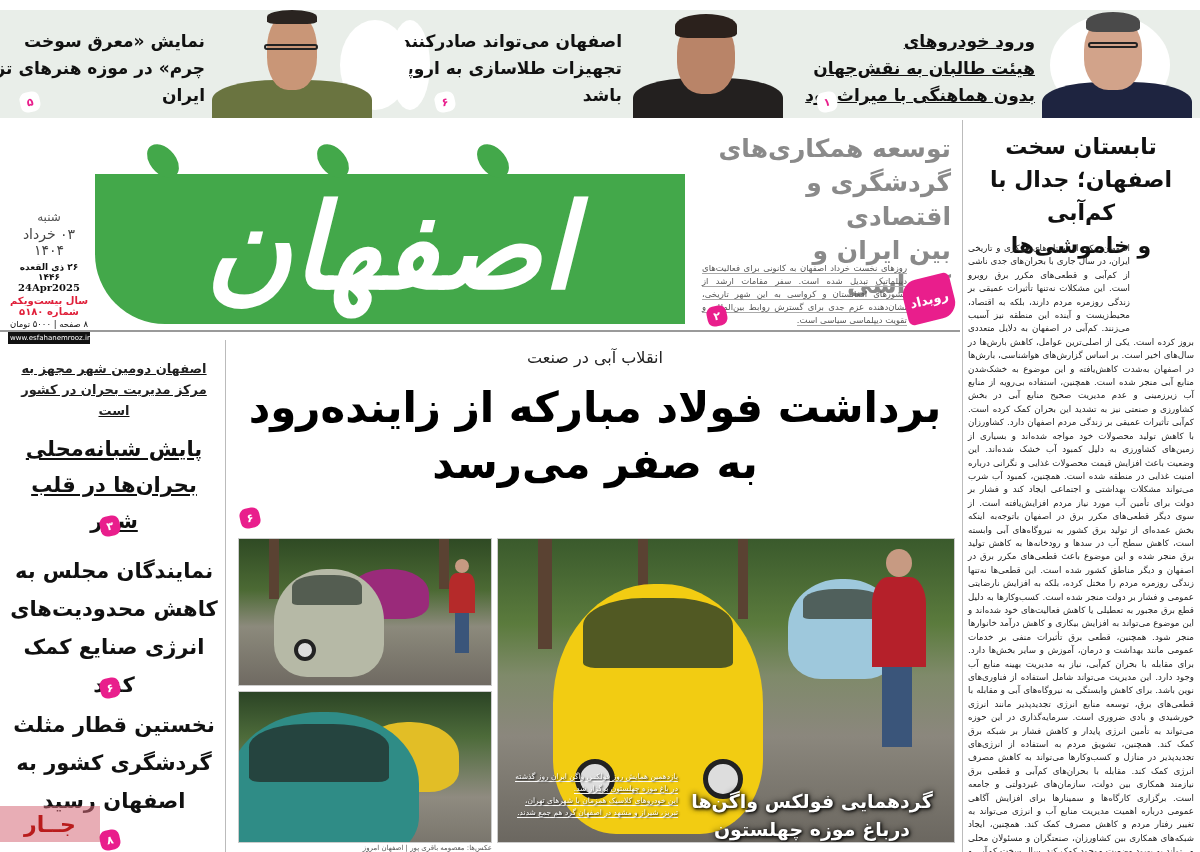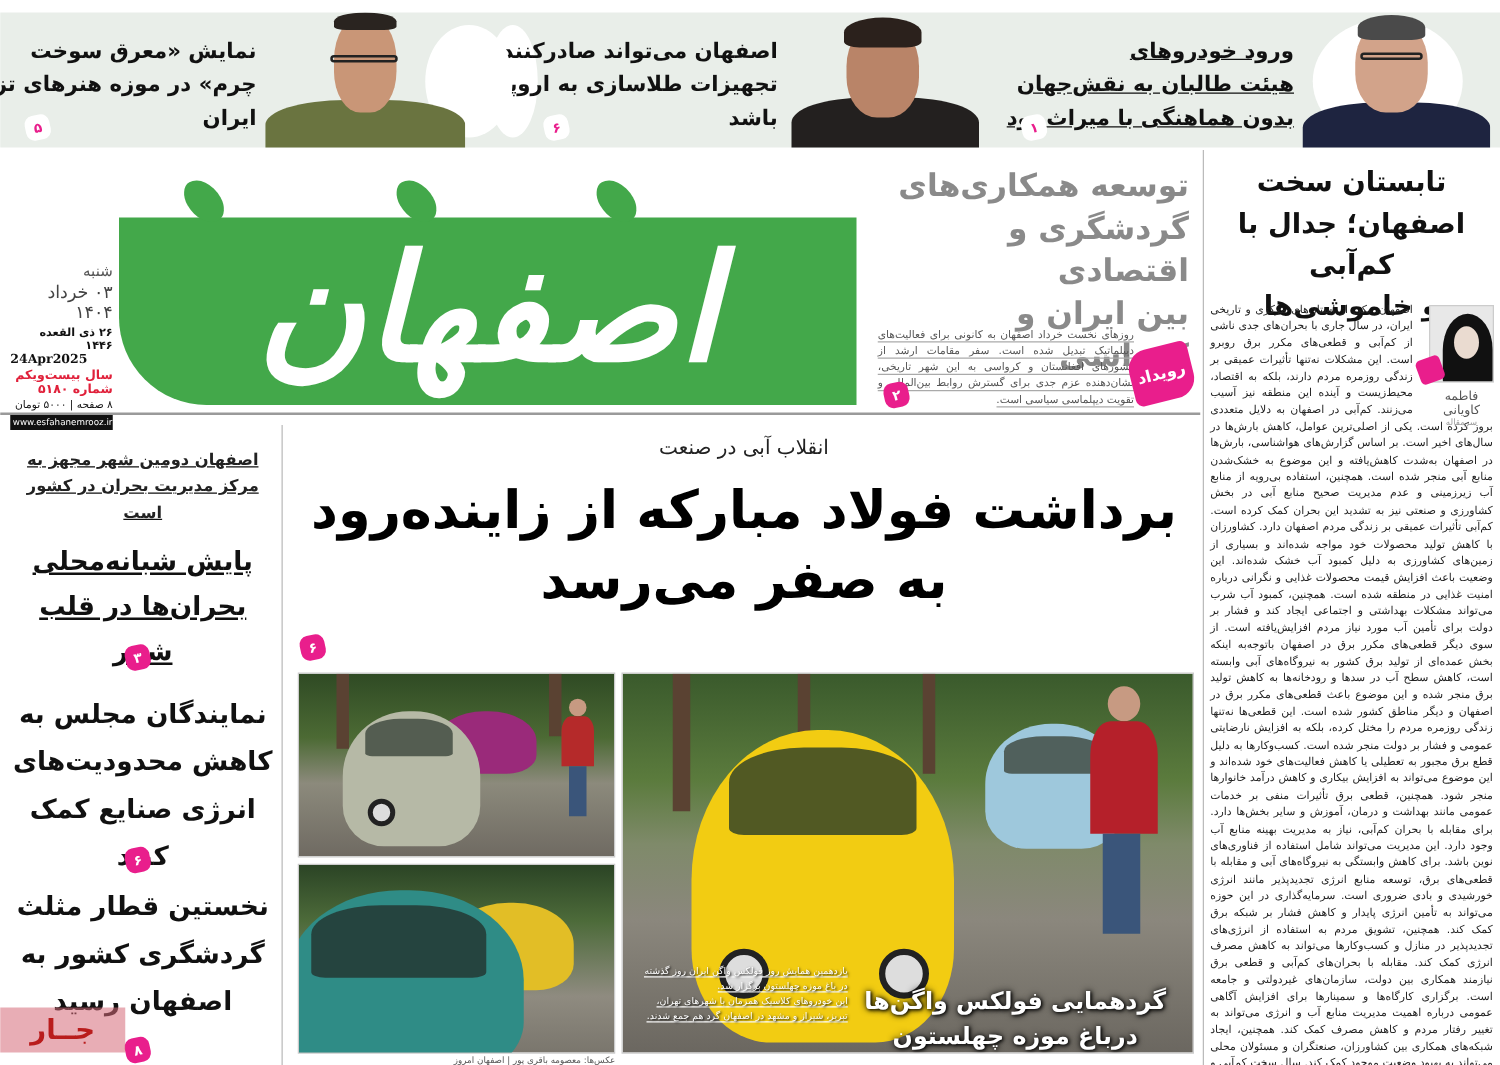--- a/index.html
+++ b/index.html
@@ -21,21 +21,21 @@
   .suit { position: absolute; border-radius: 40% 40% 0 0; }
   .glasses { position: absolute; height: 6px; border: 2px solid #222; border-radius: 3px; }
 
   
   .mast-rule { position: absolute; top: 330px; left: 0; width: 960px; height: 2px; background: #9a9a9a; }
   .logo { position: absolute; left: 95px; top: 132px; width: 634px; height: 195px; }
   .logo .band { position: absolute; left: 0; top: 42px; width: 590px; height: 150px; background: #43a84a; border-radius: 0 0 0 70px; }
   .logo .word { position: absolute; left: 0; top: 40px; width: 590px; text-align: center; font-size: 118px; font-weight: bold; color: #fff; letter-spacing: 4px; line-height: 150px; font-family: "DejaVu Serif", serif; font-style: italic; }
   .logo .dot { position: absolute; width: 26px; height: 38px; background: #43a84a; border-radius: 40% 60% 40% 60%; transform: rotate(-30deg); }
 
-  .dateline { position: absolute; left: 8px; top: 210px; width: 82px; direction: rtl; }
+  .dateline { position: absolute; left: 8px; top: 210px; width: 82px; text-align: center; direction: rtl; }
   .dateline .day { font-size: 12px; color: #555; }
   .dateline .date-fa { font-size: 14px; color: #444; margin-top: 2px; }
   .dateline .date-hijri { font-size: 9px; font-weight: bold; margin-top: 4px; }
   .dateline .date-en { font-size: 10px; font-weight: bold; font-family: "DejaVu Serif", serif; direction: ltr; }
   .dateline .year { font-size: 10px; font-weight: bold; color: #e0203a; margin-top: 2px; }
   .dateline .issue { font-size: 10px; font-weight: bold; color: #e0203a; }
   .dateline .price { font-size: 8.5px; margin-top: 2px; }
   .dateline .url { margin-top: 3px; background: #111; color: #fff; font-size: 7px; padding: 2px 2px; direction: ltr; }
 
   
@@ -177,29 +177,20 @@
 <div class="col-right">
   <div class="ed-title">
     <div>تابستان سخت</div>
     <div>اصفهان؛ جدال با کم‌آبی</div>
     <div>و خاموشی‌ها</div>
   </div>
   <div class="ed-body">
     <div class="indent"></div>
     <span>اصفهان، یکی از استان‌های مرکزی و تاریخی ایران، در سال جاری با بحران‌های جدی ناشی از کم‌آبی و قطعی‌های مکرر برق روبرو است. این مشکلات نه‌تنها تأثیرات عمیقی بر زندگی روزمره مردم دارند، بلکه به اقتصاد، محیط‌زیست و آینده این منطقه نیز آسیب می‌زنند. کم‌آبی در اصفهان به دلایل متعددی بروز کرده است. یکی از اصلی‌ترین عوامل، کاهش بارش‌ها در سال‌های اخیر است. بر اساس گزارش‌های هواشناسی، بارش‌ها در اصفهان به‌شدت کاهش‌یافته و این موضوع به خشک‌شدن منابع آبی منجر شده است. همچنین، استفاده بی‌رویه از منابع آب زیرزمینی و عدم مدیریت صحیح منابع آبی در بخش کشاورزی و صنعتی نیز به تشدید این بحران کمک کرده است. کم‌آبی تأثیرات عمیقی بر زندگی مردم اصفهان دارد. کشاورزان با کاهش تولید محصولات خود مواجه شده‌اند و بسیاری از زمین‌های کشاورزی به دلیل کمبود آب خشک شده‌اند. این وضعیت باعث افزایش قیمت محصولات غذایی و نگرانی درباره امنیت غذایی در منطقه شده است. همچنین، کمبود آب شرب می‌تواند مشکلات بهداشتی و اجتماعی ایجاد کند و فشار بر دولت برای تأمین آب مورد نیاز مردم افزایش‌یافته است. از سوی دیگر قطعی‌های مکرر برق در اصفهان باتوجه‌به اینکه بخش عمده‌ای از تولید برق کشور به نیروگاه‌های آبی وابسته است، کاهش سطح آب در سدها و رودخانه‌ها به کاهش تولید برق منجر شده و این موضوع باعث قطعی‌های مکرر برق در اصفهان و دیگر مناطق کشور شده است. این قطعی‌ها نه‌تنها زندگی روزمره مردم را مختل کرده، بلکه به افزایش نارضایتی عمومی و فشار بر دولت منجر شده است. کسب‌وکارها به دلیل قطع برق مجبور به تعطیلی یا کاهش فعالیت‌های خود شده‌اند و این موضوع می‌تواند به افزایش بیکاری و کاهش درآمد خانوارها منجر شود. همچنین، قطعی برق تأثیرات منفی بر خدمات عمومی مانند بهداشت و درمان، آموزش و سایر بخش‌ها دارد. برای مقابله با بحران کم‌آبی، نیاز به مدیریت بهینه منابع آب وجود دارد. این مدیریت می‌تواند شامل استفاده از فناوری‌های نوین باشد. برای کاهش وابستگی به نیروگاه‌های آبی و مقابله با قطعی‌های برق، توسعه منابع انرژی تجدیدپذیر مانند انرژی خورشیدی و بادی ضروری است. سرمایه‌گذاری در این حوزه می‌تواند به تأمین انرژی پایدار و کاهش فشار بر شبکه برق کمک کند. همچنین، تشویق مردم به استفاده از انرژی‌های تجدیدپذیر در منازل و کسب‌وکارها می‌تواند به کاهش مصرف انرژی کمک کند. مقابله با بحران‌های کم‌آبی و قطعی برق نیازمند همکاری بین دولت، سازمان‌های غیردولتی و جامعه است. برگزاری کارگاه‌ها و سمینارها برای افزایش آگاهی عمومی درباره اهمیت مدیریت منابع آب و انرژی می‌تواند به تغییر رفتار مردم و کاهش مصرف کمک کند. همچنین، ایجاد شبکه‌های همکاری بین کشاورزان، صنعتگران و مسئولان محلی می‌تواند به بهبود وضعیت موجود کمک کند. سال سخت کم‌آبی و قطعی‌های مکرر برق در اصفهان، چالش‌های جدی برای مردم و اقتصاد این استان به همراه دارد. باتوجه‌به اهمیت این مسائل، همکاری بین دولت، جامعه و سازمان‌های غیردولتی برای یافتن راه‌حل‌های پایدار و مؤثر ضروری است. تنها با مدیریت صحیح و برنامه‌ریزی مناسب می‌توان به بهبود وضعیت موجود و کاهش تأثیرات منفی این بحران‌ها بر زندگی مردم کمک کرد.</span>
   </div>
-  <div class="author">
-    <div class="pic">
-      <div class="scarf"></div>
-      <div class="face"></div>
-    </div>
-    <div class="pink"></div>
-    <div class="name">فاطمه کاویانی</div>
-    <div class="role">سرمقاله</div>
-  </div>
 </div>
 
 <div class="col-left">
   <div class="l-item" style="top:18px;text-decoration:underline;">
     <div class="l-kicker">اصفهان دومین شهر مجهز به مرکز مدیریت بحران در کشور است</div>
     <div class="l-head" style="margin-top:10px;font-size:21px;line-height:36px;">
       <div>پایش شبانه‌محلی</div>
       <div>بحران‌ها در قلب شهر</div>
     </div>
   </div>

